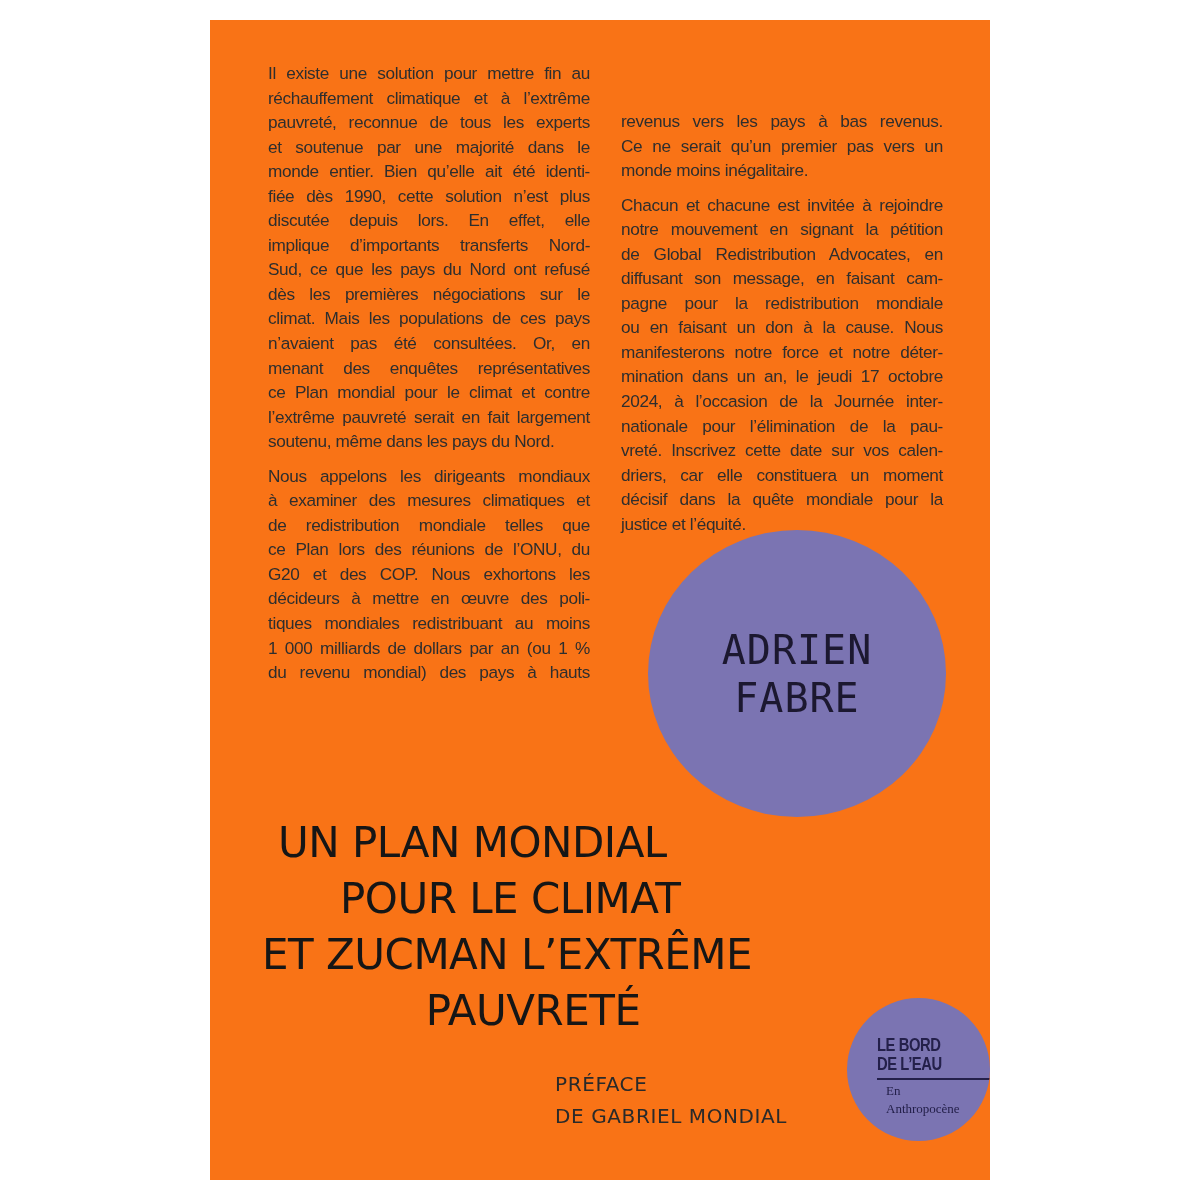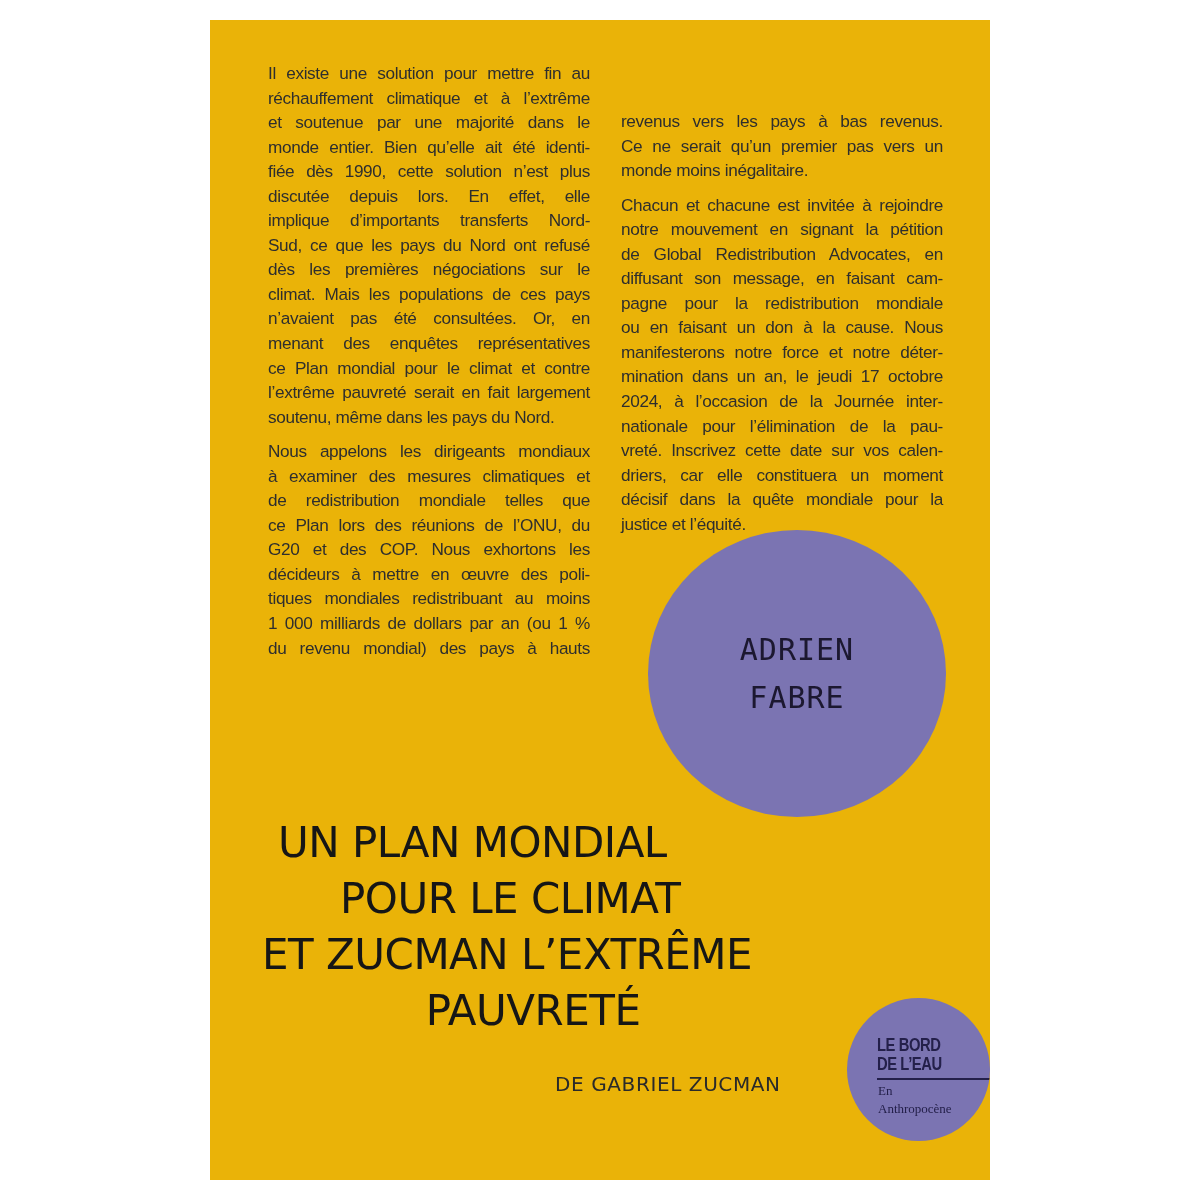--- a/index.html
+++ b/index.html
@@ -3,41 +3,41 @@
   <meta charset="utf-8">
   <style>
     html, body { margin: 0; padding: 0; }
     body {
       width: 1200px; height: 1200px; background: #ffffff;
       position: relative; overflow: hidden;
       font-family: "Liberation Sans", sans-serif;
     }
     .cover {
       position: absolute; left: 210px; top: 20px; width: 780px; height: 1160px;
-      background: #eab308; overflow: hidden;
+      background: #f97316; overflow: hidden;
     }
     .col {
       position: absolute; width: 322px;
       font-family: "Liberation Sans", sans-serif;
       font-size: 17.2px; line-height: 24.55px; color: #2e2e2e;
       letter-spacing: -0.35px;
     }
     .col .line { display: block; white-space: nowrap; text-align: justify; text-align-last: justify; height: 24.55px; }
     .col .line.last { text-align-last: left; }
     .col .para-gap { display: block; height: 10px; }
     #col-left { left: 58px; top: 41px; }
     #col-right { left: 411px; top: 41px; margin-top: 48px; }
 
     .author-circle {
       position: absolute; left: 438px; top: 510px; width: 298px; height: 287px;
       border-radius: 50%; background: #7b74b2;
       display: flex; flex-direction: column; align-items: center; justify-content: center;
     }
     .author-circle span {
-      font-family: "DejaVu Sans Mono", monospace; font-size: 30px; line-height: 48px;
+      font-family: "DejaVu Sans Mono", monospace; font-size: 40px; line-height: 48px;
       color: #1c1830; letter-spacing: 1px; font-weight: normal;
     }
 
     .title { position: absolute; left: 52px; top: 795px; }
     .title .tl {
       display: block; position: relative; white-space: nowrap;
       font-family: "DejaVu Sans", sans-serif; font-size: 42px; line-height: 56px;
       color: #161616; letter-spacing: -0.5px;
     }
     .title .tl1 { left: 16px; }
@@ -62,31 +62,32 @@
       transform: scaleX(0.82); transform-origin: left top;
     }
     .publisher .pub-name span { display: block; }
     .publisher .pub-rule {
       position: absolute; left: 30px; right: 0; top: 80px; height: 2px; background: #24204a;
     }
     .publisher .pub-sub {
       position: absolute; left: 31px; top: 84px;
       font-family: "Liberation Serif", serif; font-size: 13px; line-height: 18px; color: #24204a;
     }
-    .publisher .pub-sub span { display: block; }
+    .publisher .pub-sub span { display: block; margin-left: 8px; }
   </style>
 </head>
 <body>
 
 <div class="cover">
 
   <div class="col" id="col-left">
     <div>
       <span class="line">Il existe une solution pour mettre fin au</span>
       <span class="line">réchauffement climatique et à l’extrême</span>
+      <span class="line">pauvreté, reconnue de tous les experts</span>
       <span class="line">et soutenue par une majorité dans le</span>
       <span class="line">monde entier. Bien qu’elle ait été identi-</span>
       <span class="line">fiée dès 1990, cette solution n’est plus</span>
       <span class="line">discutée depuis lors. En effet, elle</span>
       <span class="line">implique d’importants transferts Nord-</span>
       <span class="line">Sud, ce que les pays du Nord ont refusé</span>
       <span class="line">dès les premières négociations sur le</span>
       <span class="line">climat. Mais les populations de ces pays</span>
       <span class="line">n’avaient pas été consultées. Or, en</span>
       <span class="line">menant des enquêtes représentatives</span>
@@ -139,21 +140,22 @@
   </div>
 
   <div class="title">
     <span class="tl tl1">UN PLAN MONDIAL</span>
     <span class="tl tl2">POUR LE CLIMAT</span>
     <span class="tl tl3">ET ZUCMAN L’EXTRÊME</span>
     <span class="tl tl4">PAUVRETÉ</span>
   </div>
 
   <div class="preface">
-    <span>DE GABRIEL ZUCMAN</span>
+    <span>PRÉFACE</span>
+    <span>DE GABRIEL MONDIAL</span>
   </div>
 
   <div class="publisher">
     <div class="pub-name">
       <span>LE BORD</span>
       <span>DE L’EAU</span>
     </div>
     <div class="pub-rule"></div>
     <div class="pub-sub">
       <span>En</span>

